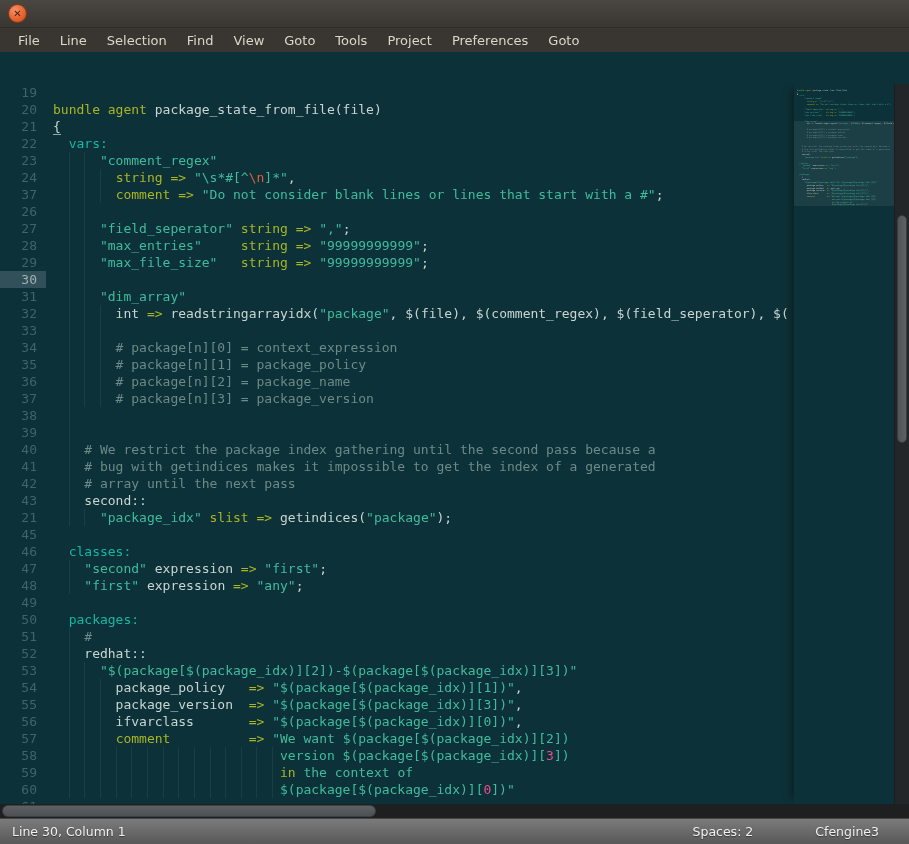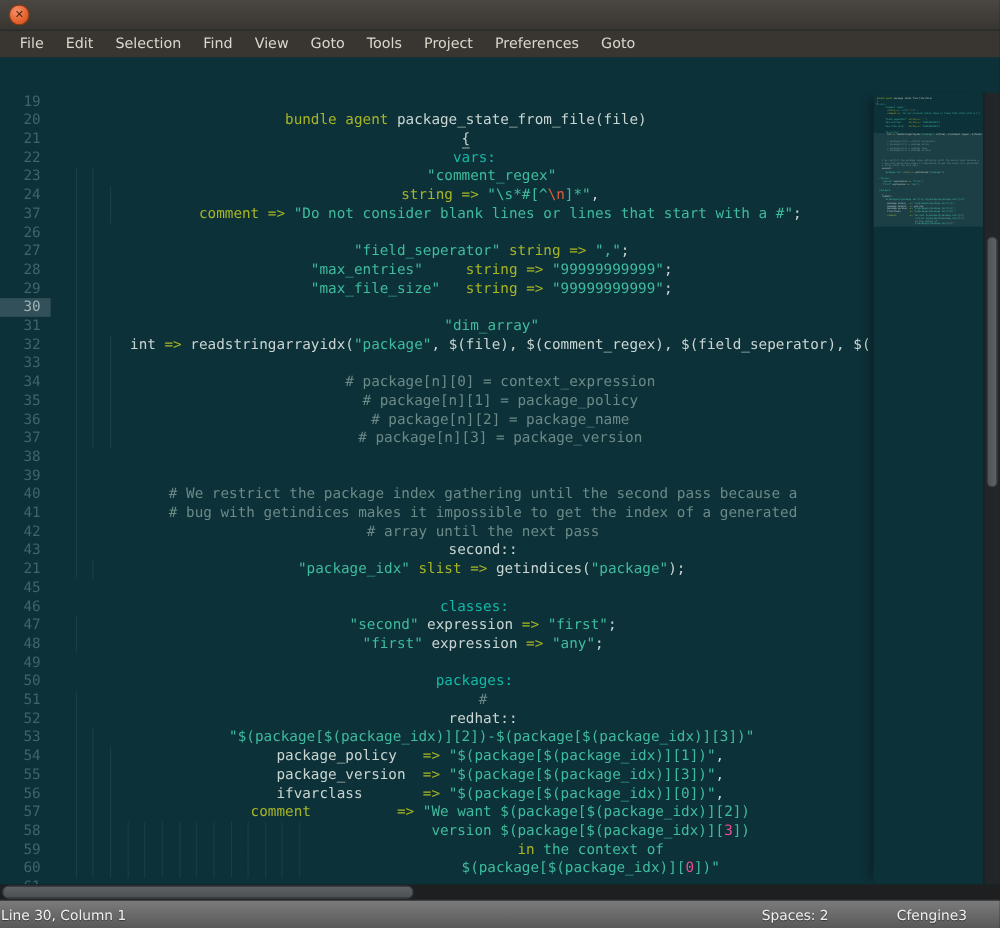--- a/index.html
+++ b/index.html
@@ -27,21 +27,21 @@
        border-radius:10px 10px 0 0;display:flex;align-items:center;gap:10px;
        color:#c9d4d3;font-size:12px;box-sizing:border-box;}
   .tab-dot{width:8px;height:8px;border-radius:50%;background:#7f9096;flex:none;}
 
   
   .editor{position:absolute;top:84px;left:0;right:0;bottom:40px;overflow:hidden;display:flex;}
   .gutter{width:46px;flex:none;}
   .ln{height:17px;text-align:right;padding-right:9px;color:#3f646c;
       font:13px/17px "DejaVu Sans Mono",monospace;}
   .ln.current{background:#31505a;color:#9fb2b4;}
-  .code{width:748px;flex:none;overflow:hidden;position:relative;text-align:center;}
+  .code{width:748px;flex:none;overflow:hidden;position:relative;}
   .codeline{height:17px;position:relative;white-space:pre;color:#c9d5d2;
             font:13px/17px "DejaVu Sans Mono",monospace;}
   .guide{position:absolute;top:0;bottom:0;width:1px;background:rgba(140,185,190,0.10);}
   .tok-p{color:#c9d5d2}.tok-k{color:#a8b524}.tok-s{color:#3fbc9f}.tok-b{color:#14b8a6}
   .tok-c{color:#6b8a88}.tok-e{color:#df5d3a}.tok-m{color:#e8508d}
   .tok-u{color:#c9d5d2;border-bottom:1px solid #93a6a8;}
 
   
   .minimap{position:absolute;top:0;right:15px;width:100px;bottom:0;background:#0d3138;
            box-shadow:-7px 0 9px -5px rgba(0,0,0,0.4);overflow:hidden;}
@@ -58,37 +58,37 @@
           box-sizing:border-box;}
   .hscroll{position:absolute;left:0;right:0;top:804px;height:14px;background:#1d1f21;}
   .hthumb{position:absolute;left:2px;top:1px;width:374px;height:12px;border-radius:6px;
           background:linear-gradient(#5d6163,#4d5153);border:1px solid #3c4042;box-sizing:border-box;}
 
   
   .statusbar{position:absolute;left:0;right:0;bottom:0;height:26px;
              background:linear-gradient(#7b7b7b,#585858);border-top:1px solid #454545;
              box-sizing:border-box;display:flex;align-items:center;font-size:12.5px;color:#f1f1f1;
              text-shadow:0 1px 1px rgba(0,0,0,0.45);}
-  .status-left{flex:1;padding-left:1px;}
+  .status-left{flex:1;padding-left:12px;}
   .status-right{display:flex;gap:62px;padding-right:30px;}
 </style>
 </head>
 <body>
 
 <div class="window">
 
   <div class="titlebar">
     <div class="close-btn">
       <span>✕</span>
     </div>
   </div>
 
   <div class="menubar">
       <div class="menu-item">File</div>
-      <div class="menu-item">Edit</div>
+      <div class="menu-item">Line</div>
       <div class="menu-item">Selection</div>
       <div class="menu-item">Find</div>
       <div class="menu-item">View</div>
       <div class="menu-item">Goto</div>
       <div class="menu-item">Tools</div>
       <div class="menu-item">Project</div>
       <div class="menu-item">Preferences</div>
       <div class="menu-item">Goto</div>
     </div>
 

